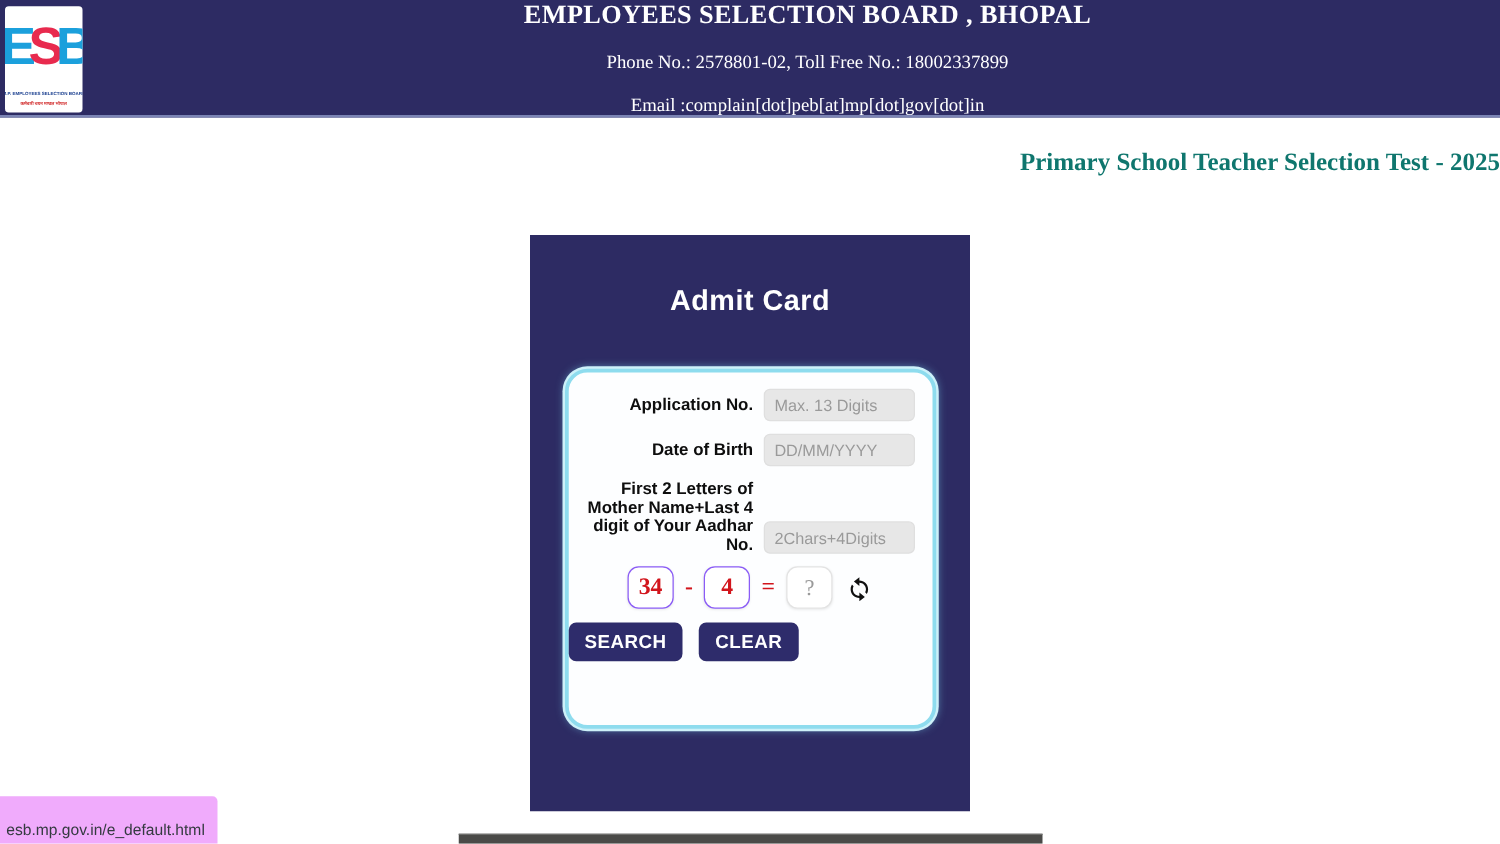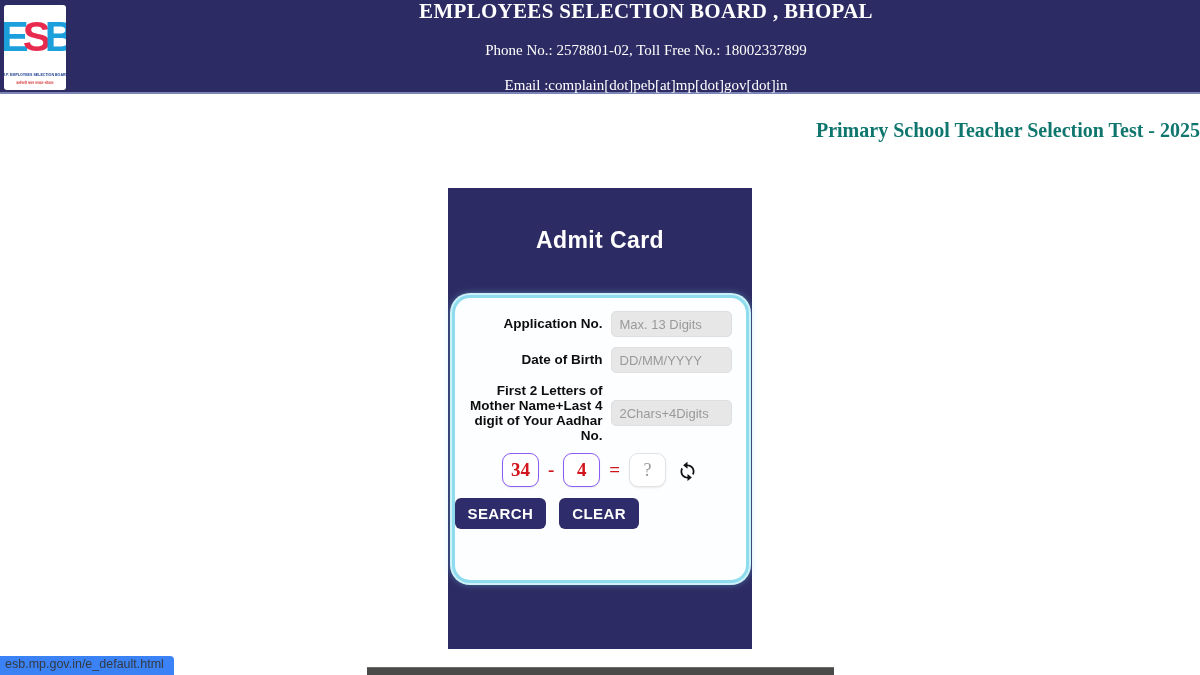--- a/index.html
+++ b/index.html
@@ -41,34 +41,34 @@
   .logo-sub2 { color:#d22d2d; }
 
   
   .page-title {
     margin:25px 0 0; text-align:right; color:#0f766e;
     font-family:"Liberation Serif", serif; font-weight:bold; font-size:20px;
   }
 
   
   .admit-card {
-    width:304px; height:461px; background:#2d2b63; margin:46px auto 16px;
+    width:352px; height:461px; background:#2d2b63; margin:46px auto 16px;
   }
   .card-heading {
     color:#ffffff; text-align:center; font-size:23px; font-weight:bold;
     padding-top:39px; letter-spacing:.4px;
   }
   .panel {
     width:297px; height:288px; margin:41px auto 0;
     background:#fdfeff; border:3px solid #8edcee; border-radius:18px;
     box-shadow:0 0 0 2px #cdf1f9, 0 0 8px rgba(120,210,235,.65);
     padding-top:13px;
   }
   .frow { display:flex; align-items:center; margin:0 0 10px 0; }
-  .frow.top { align-items:center; }
+  .frow.top { align-items:flex-end; }
   .flabel {
     width:148px; text-align:right; font-weight:bold; font-size:13.5px;
     color:#0e0e0e; margin-right:8px; line-height:1.12;
   }
   .finput {
     width:121px; height:26px; background:#e7e7e7; border:1px solid #dfdfdf;
     border-radius:5px; font-size:13px; color:#777; padding:0 8px;
     font-family:"Liberation Sans", sans-serif; outline:none;
   }
   .finput::placeholder { color:#9a9a9a; opacity:1; }
@@ -101,22 +101,22 @@
     font-size:15px; font-weight:bold; padding:7px 13px; letter-spacing:.4px;
     font-family:"Liberation Sans", sans-serif; cursor:pointer;
   }
 
   
   .hscroll-thumb {
     position:absolute; left:367px; top:667px; width:467px; height:8px;
     background:#4a4a48; border-top:1px solid #6e6e6c;
   }
   .status-bar {
-    position:absolute; left:0; bottom:0; background:#3b82f6; color:#343a40;
-    font-size:12.5px; padding:1px 10px 4px 5px; border-top-right-radius:4px;
+    position:absolute; left:0; bottom:0; background:#f0abfc; color:#343a40;
+    font-size:12.5px; padding:20px 10px 4px 5px; border-top-right-radius:4px;
     font-family:"Liberation Sans", sans-serif;
   }
 </style>
 </head>
 <body>
 
 <div class="site-header">
   <div class="logo-box">
     <div class="logo-letters"><span class="blue">E</span><span class="red">S</span><span class="blue">B</span></div>
     <div class="logo-sub1">M.P. EMPLOYEES SELECTION BOARD</div>

